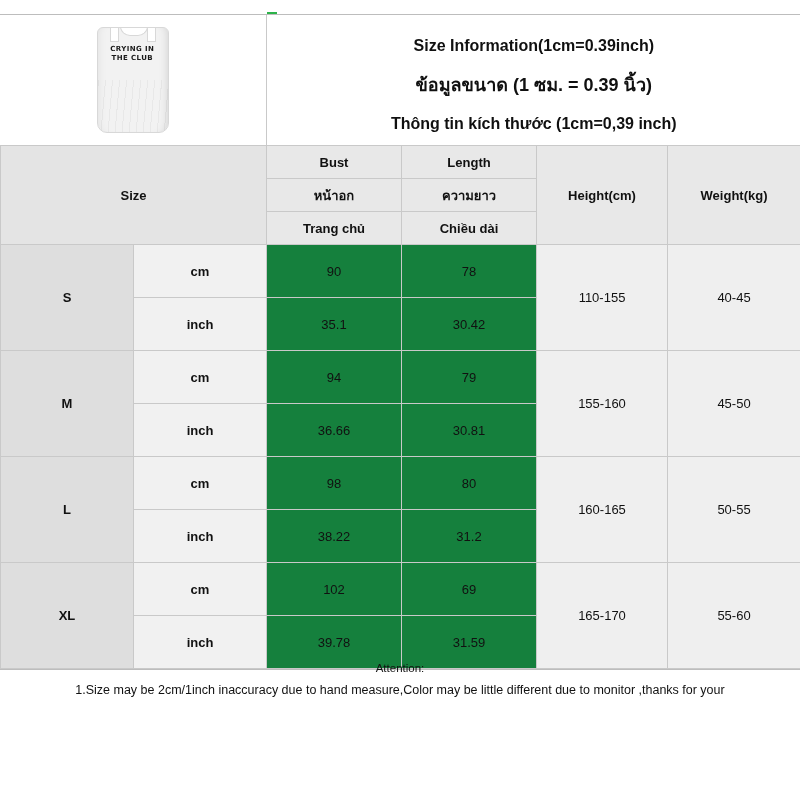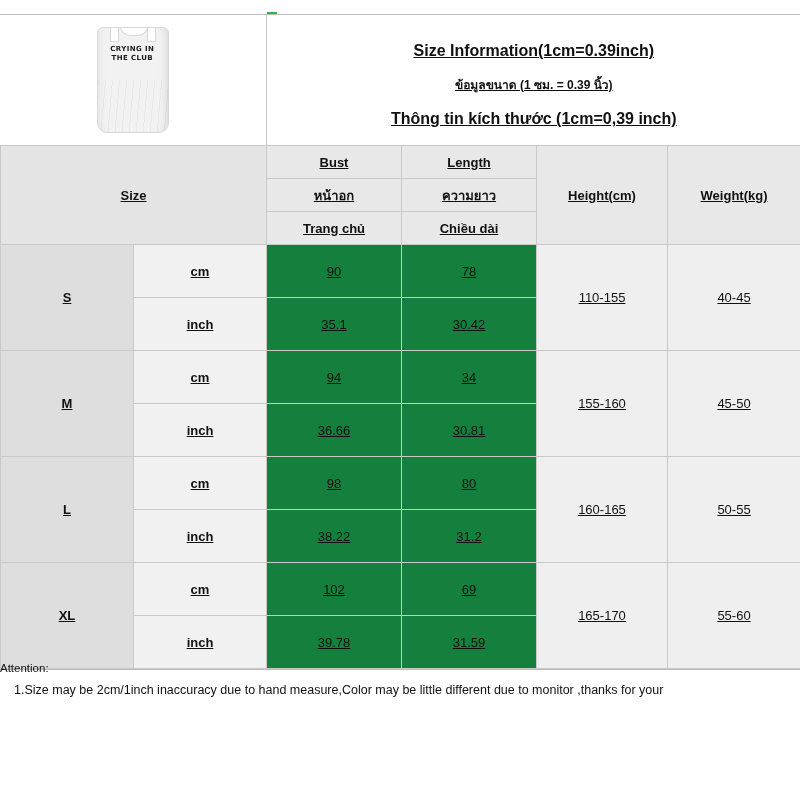--- a/index.html
+++ b/index.html
@@ -34,21 +34,20 @@
     border-collapse: collapse;
     width: 800px;
     table-layout: fixed;
   }
   table.size-table td {
     border: 1px solid #c9c9c9;
     padding: 0;
     text-align: center;
     vertical-align: middle;
     font-size: 13px;
-    text-decoration: underline;
   }
   .col-size   { width: 133px; }
   .col-unit   { width: 133px; }
   .col-bust   { width: 135px; }
   .col-length { width: 135px; }
   .col-height { width: 131px; }
   .col-weight { width: 133px; }
 
   
   .img-cell {
@@ -66,21 +65,21 @@
   .title-block {
     text-align: center;
     line-height: 1.65;
   }
   .title-line {
     font-size: 16px;
     font-weight: bold;
     color: #101010;
     margin-top: 11px;
   }
-  .title-line.thai { font-size: 12px; }
+  .title-line.thai { font-size: 18px; }
 
   
   .dress-wrap {
     position: relative;
     width: 96px;
     height: 110px;
     margin: 0 auto;
     background: #ffffff;
   }
   .dress {
@@ -178,21 +177,21 @@
     font-size: 13px;
   }
   .data-row td { height: 52px; }
 
   
   .attention {
     position: absolute;
     left: 0;
     top: 658px;
     width: 800px;
-    text-align: left;
+    text-align: center;
     font-size: 12.5px;
     line-height: 1.85;
     color: #111111;
   }
   .attention .att-title { font-size: 11.5px; }
   .attention .line { padding: 0 14px; }
   
   .green-mark {
     position: absolute;
     left: 267px;
@@ -269,21 +268,21 @@
         <tr class="data-row">
           <td class="unit">inch</td>
           <td class="val">35.1</td>
           <td class="val">30.42</td>
         </tr>
 
         <tr class="data-row">
           <td class="sz" rowspan="2">M</td>
           <td class="unit">cm</td>
           <td class="val">94</td>
-          <td class="val">34</td>
+          <td class="val">79</td>
           <td class="hw" rowspan="2">155-160</td>
           <td class="hw" rowspan="2">45-50</td>
         </tr>
         <tr class="data-row">
           <td class="unit">inch</td>
           <td class="val">36.66</td>
           <td class="val">30.81</td>
         </tr>
 
         <tr class="data-row">

